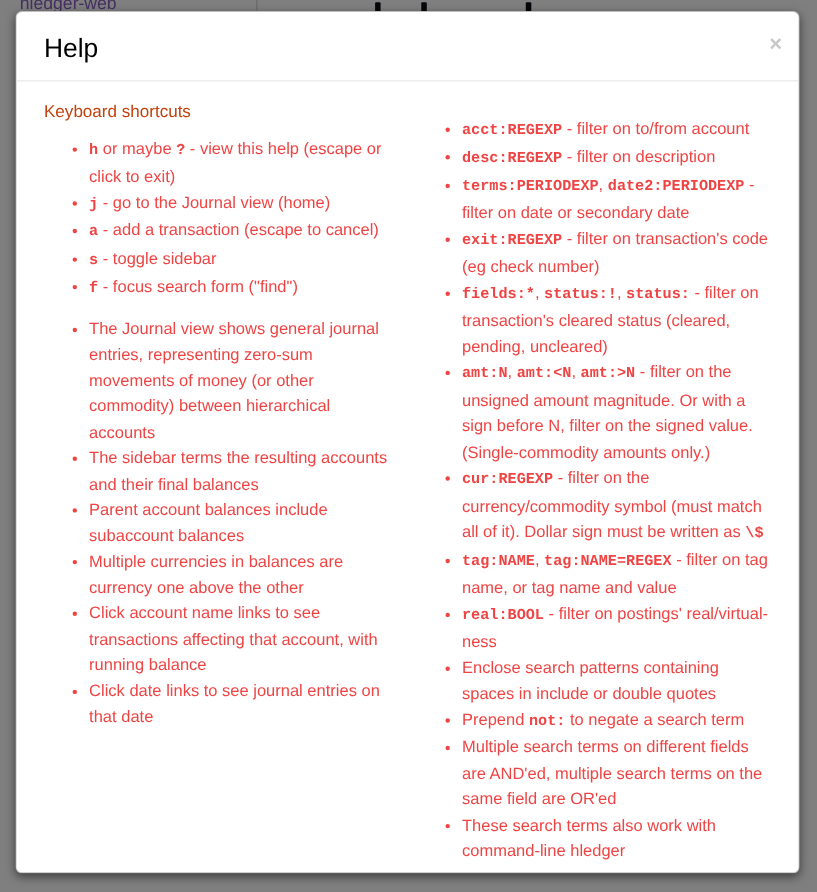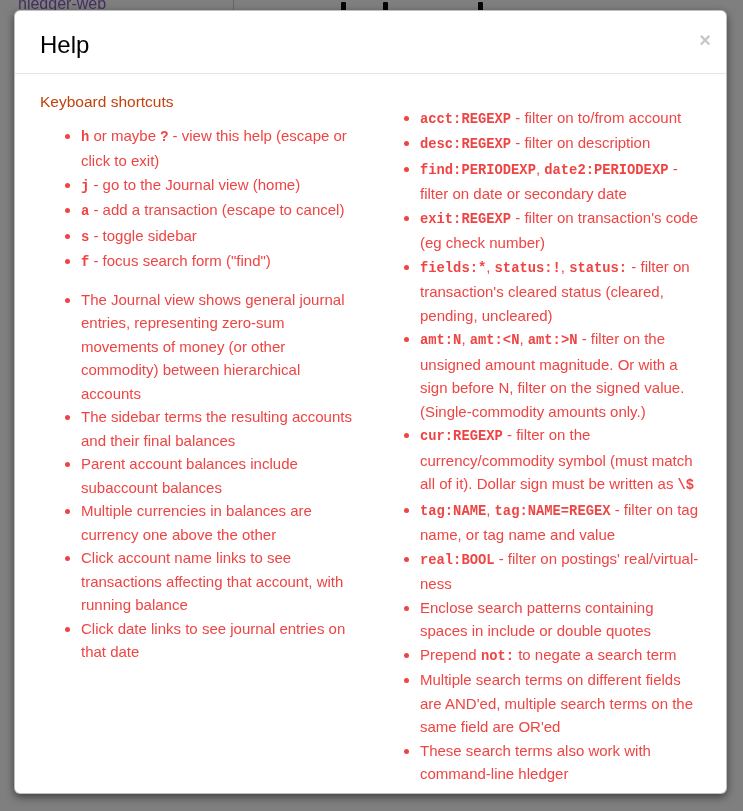--- a/index.html
+++ b/index.html
@@ -73,21 +73,21 @@
           <li>Parent account balances include subaccount balances</li>
           <li>Multiple currencies in balances are currency one above the other</li>
           <li>Click account name links to see transactions affecting that account, with running balance</li>
           <li>Click date links to see journal entries on that date</li>
         </ul>
       </div>
     <div class="help-col">
         <ul class="help-list">
           <li><code class="kbd">acct:REGEXP</code> - filter on to/from account</li>
           <li><code class="kbd">desc:REGEXP</code> - filter on description</li>
-          <li><code class="kbd">find:PERIODEXP</code>, <code class="kbd">date2:PERIODEXP</code> - filter on date or secondary date</li>
+          <li><code class="kbd">terms:PERIODEXP</code>, <code class="kbd">date2:PERIODEXP</code> - filter on date or secondary date</li>
           <li><code class="kbd">exit:REGEXP</code> - filter on transaction's code (eg check number)</li>
           <li><code class="kbd">fields:*</code>, <code class="kbd">status:!</code>, <code class="kbd">status:</code> - filter on transaction's cleared status (cleared, pending, uncleared)</li>
           <li><code class="kbd">amt:N</code>, <code class="kbd">amt:&lt;N</code>, <code class="kbd">amt:&gt;N</code> - filter on the unsigned amount magnitude. Or with a sign before N, filter on the signed value. (Single-commodity amounts only.)</li>
           <li><code class="kbd">cur:REGEXP</code> - filter on the currency/commodity symbol (must match all of it). Dollar sign must be written as <code class="kbd">\$</code></li>
           <li><code class="kbd">tag:NAME</code>, <code class="kbd">tag:NAME=REGEX</code> - filter on tag name, or tag name and value</li>
           <li><code class="kbd">real:BOOL</code> - filter on postings' real/virtual-ness</li>
           <li>Enclose search patterns containing spaces in include or double quotes</li>
           <li>Prepend <code class="kbd">not:</code> to negate a search term</li>
           <li>Multiple search terms on different fields are AND'ed, multiple search terms on the same field are OR'ed</li>
           <li>These search terms also work with command-line hledger</li>

